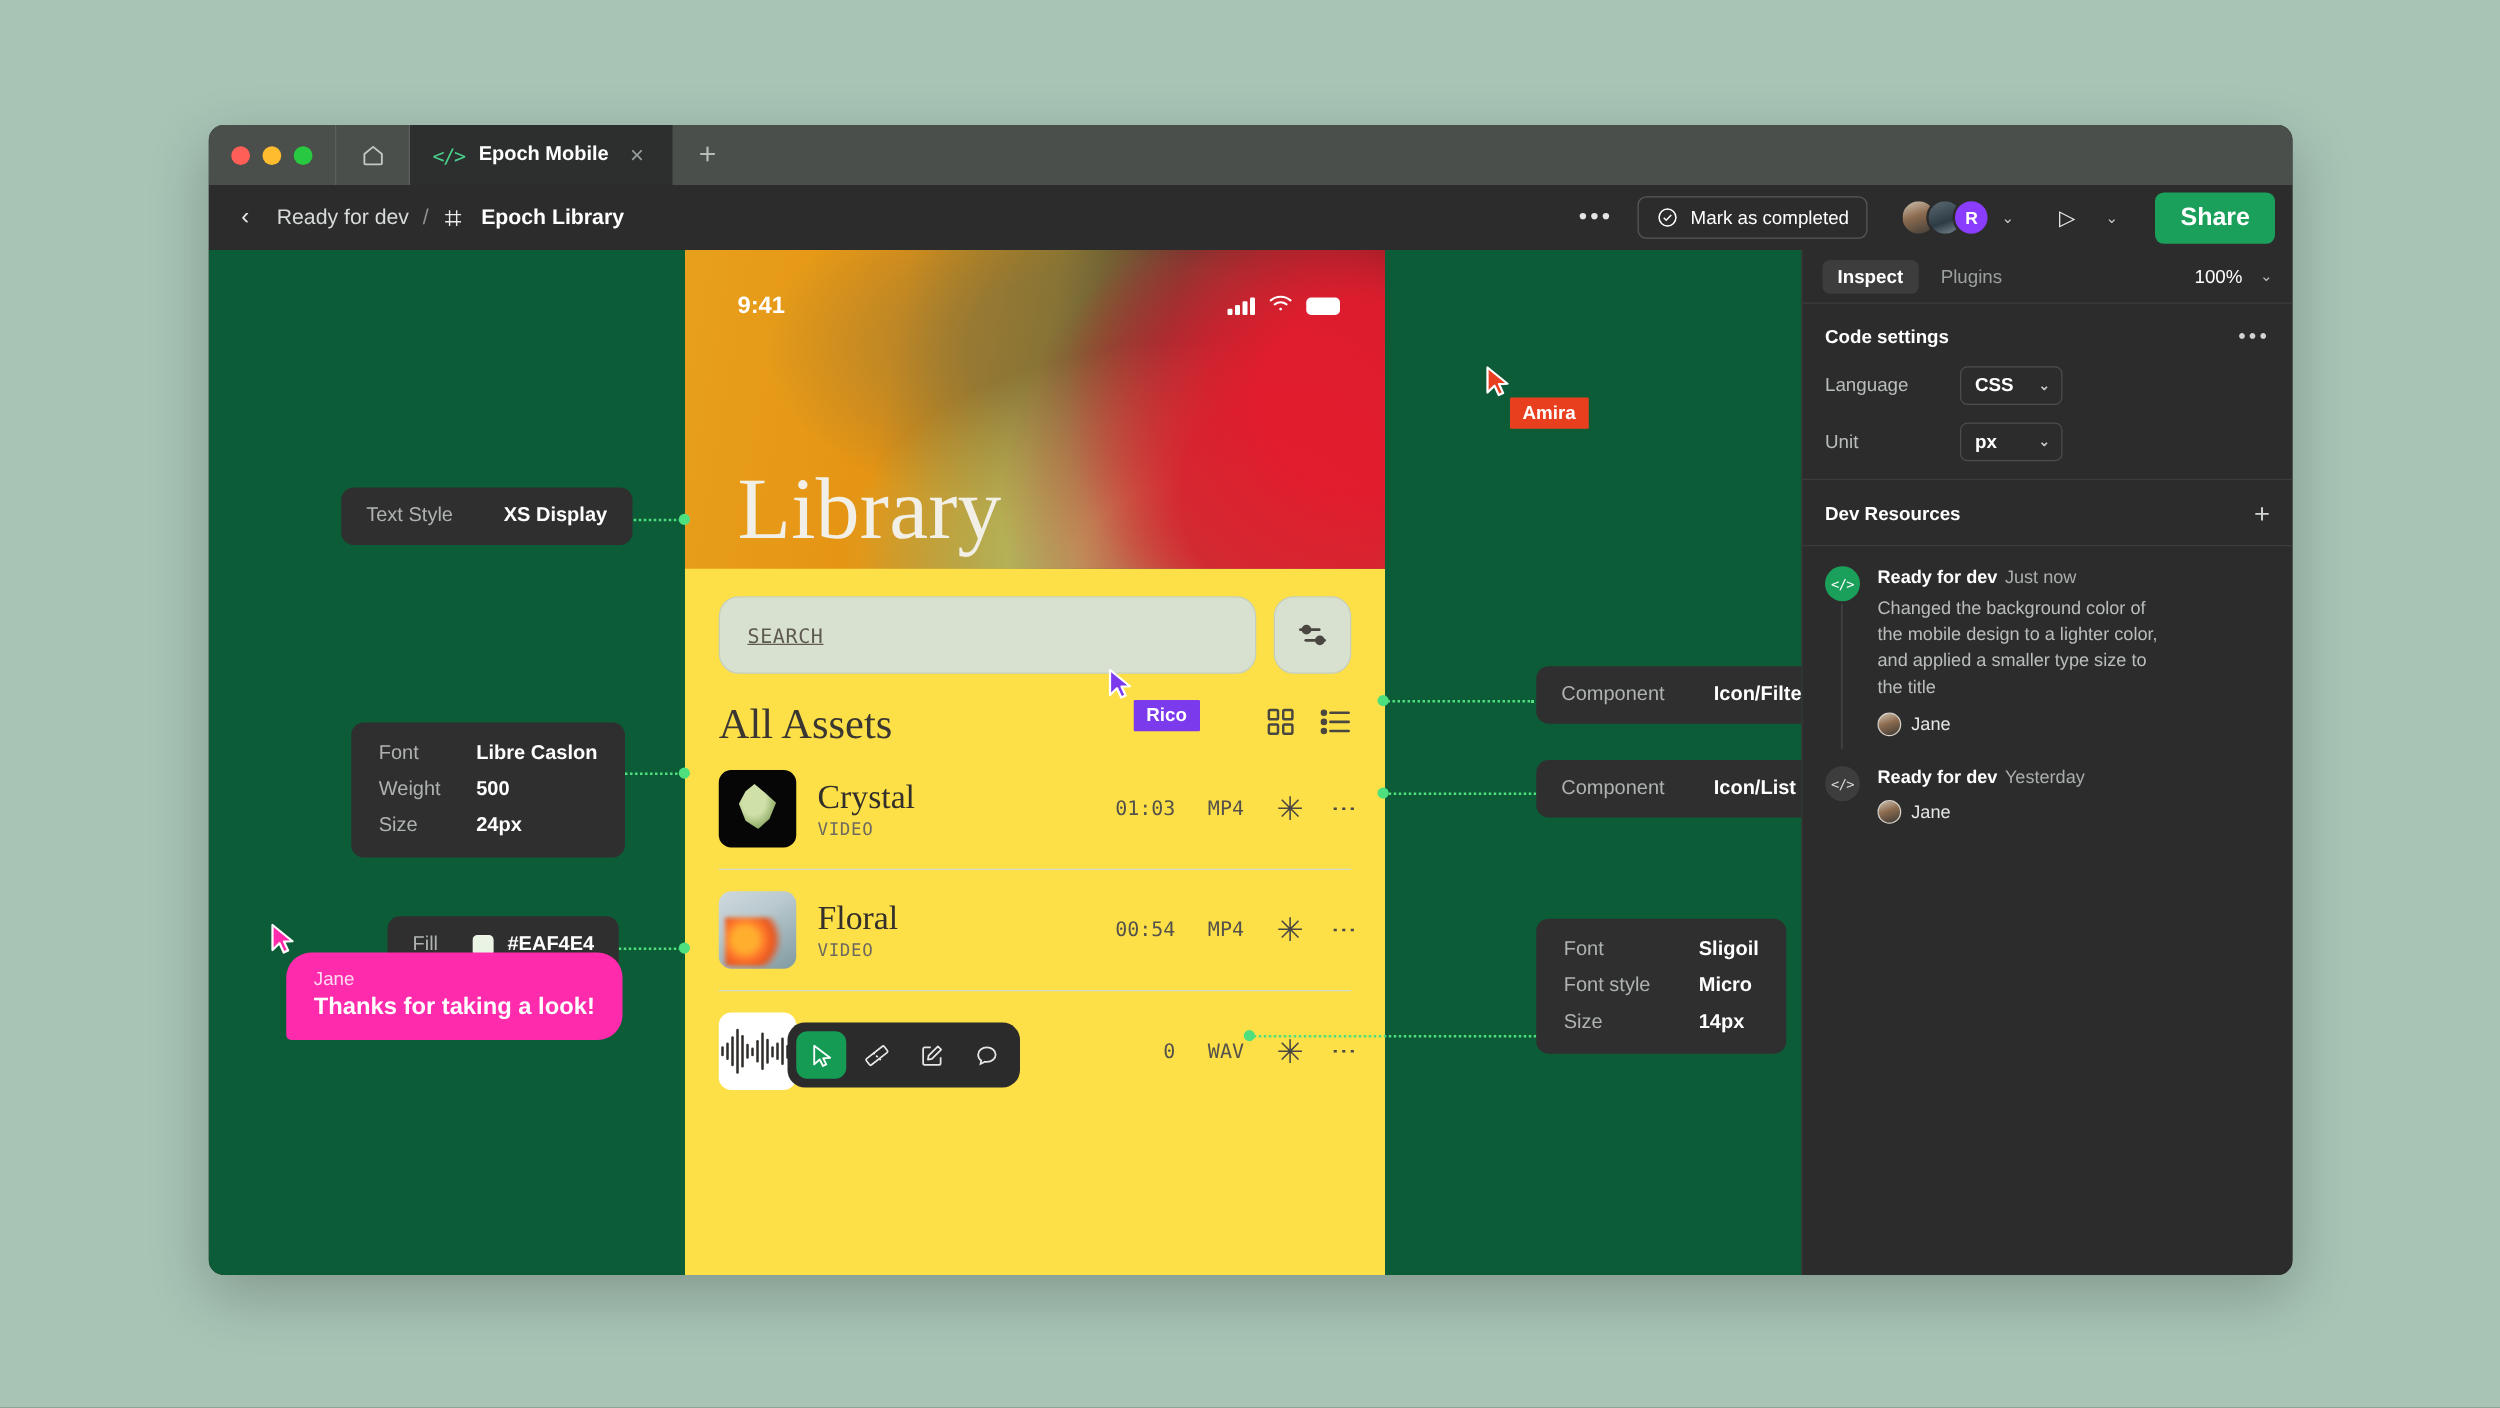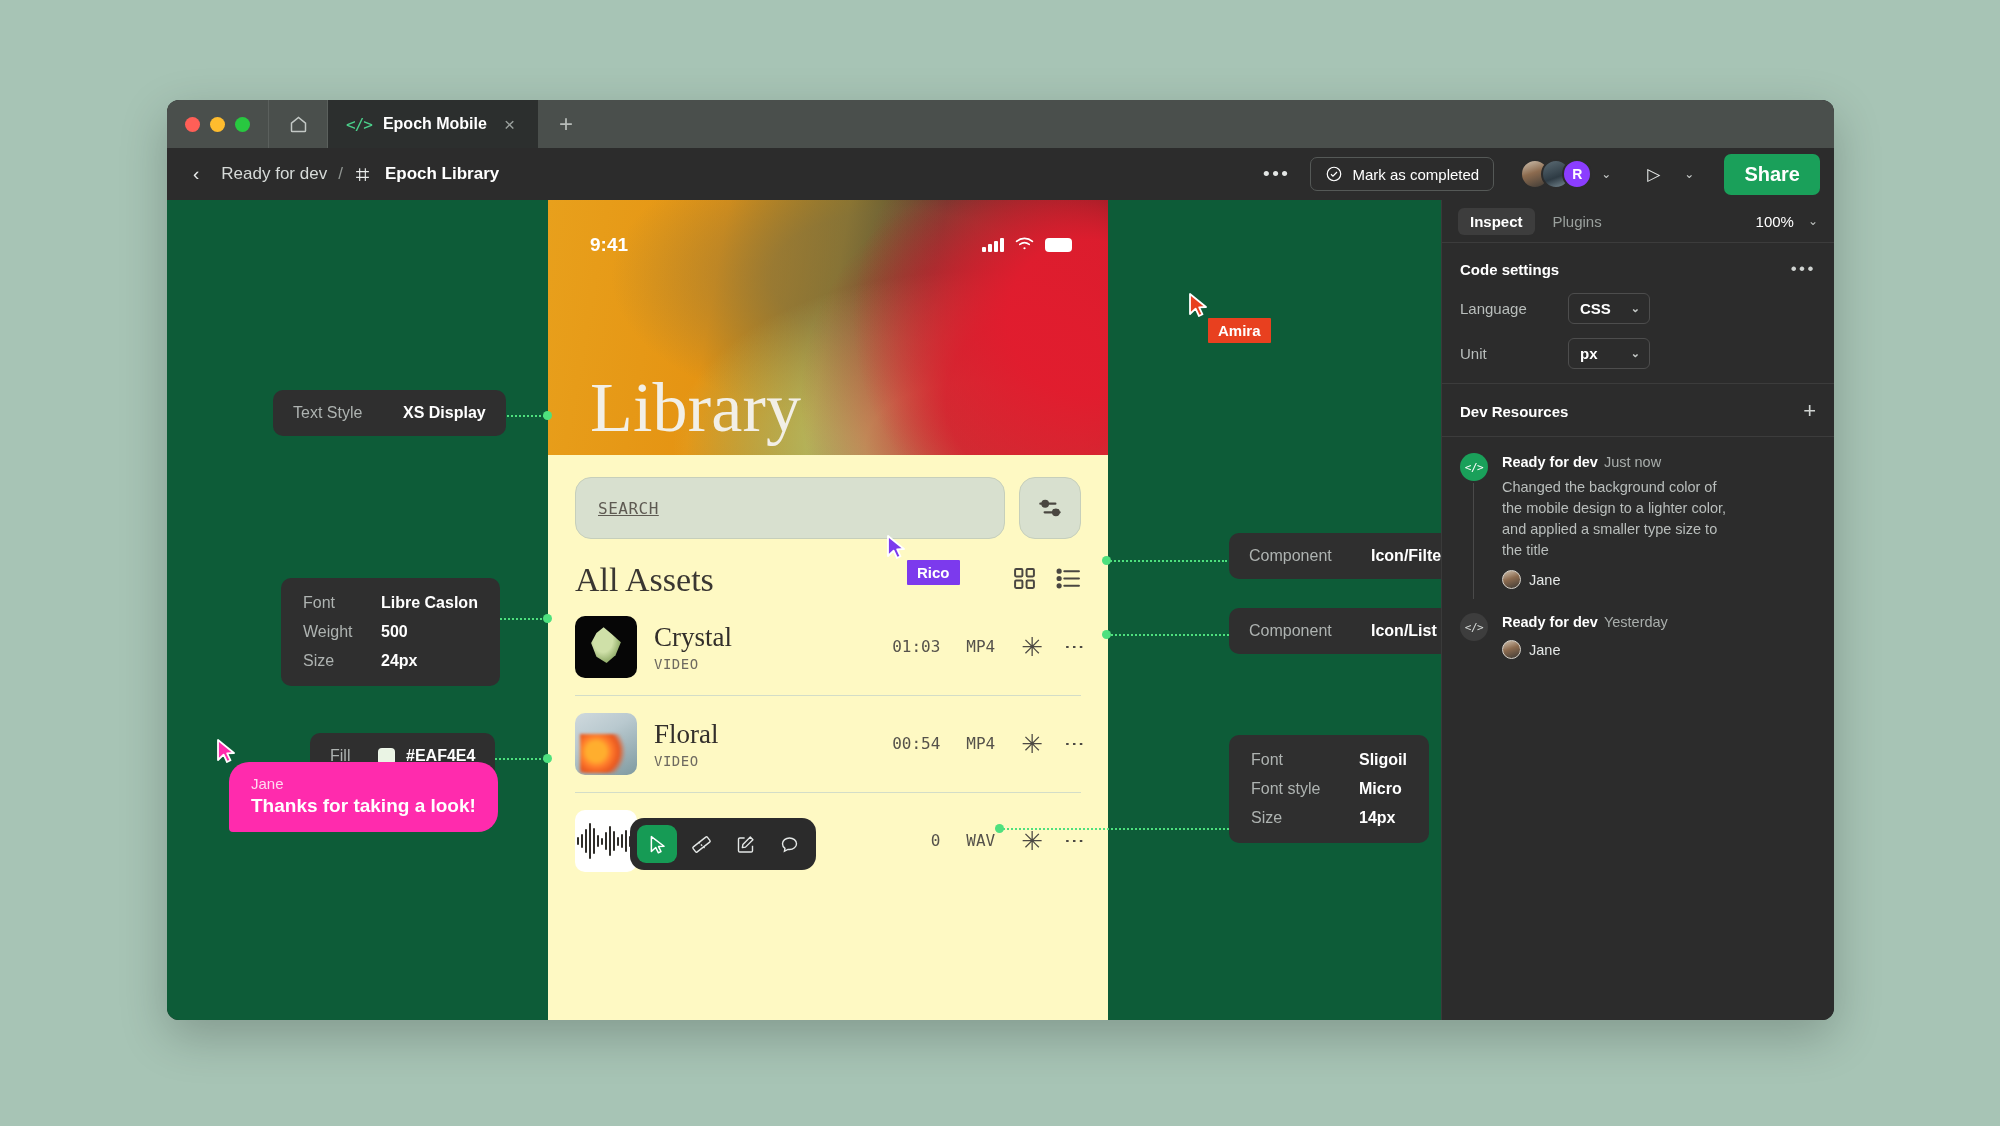--- a/index.html
+++ b/index.html
@@ -105,21 +105,21 @@
   .ver-body { padding-bottom: 2px; }
   .ver-title { font-size: 14.5px; color: #ffffff; font-weight: 700; }
   .ver-time { font-size: 14.5px; color: #a9aeac; font-weight: 400; margin-left: 6px; }
   .ver-desc { font-size: 14.5px; color: #b9bebc; line-height: 1.45; margin-top: 6px; max-width: 232px; }
   .ver-user { display: flex; align-items: center; gap: 8px; margin-top: 9px; }
   .ver-av { width: 19px; height: 19px; border-radius: 50%; border: 1.5px solid #d8d3cb;
             background: linear-gradient(160deg,#cfc2b0 0%,#8c6b4f 45%,#3d3a36 100%); }
   .ver-name { font-size: 14.5px; color: #e4e7e6; }
 
   
-  .phone { position: absolute; left: 381px; top: 0px; width: 560px; height: 820px; background: #fef9c3; }
+  .phone { position: absolute; left: 381px; top: 0px; width: 560px; height: 820px; background: #fde047; }
   .phone-hero { position: relative; height: 255px; overflow: hidden;
     background:
       radial-gradient(circle at 96% 46%, rgba(226,28,46,.95) 0 14%, rgba(226,28,46,0) 42%),
       radial-gradient(circle at 86% 78%, rgba(206,24,42,.85) 0 16%, rgba(206,24,42,0) 44%),
       radial-gradient(ellipse at 76% 96%, rgba(196,210,120,.9) 0 18%, rgba(196,210,120,0) 50%),
       radial-gradient(ellipse at 63% 30%, rgba(120,110,70,.55) 0 26%, rgba(120,110,70,0) 58%),
       linear-gradient(100deg, #e8a01c 0%, #e59413 30%, #9a7a22 50%, #1d241f 66%, #111611 100%);
   }
   .status-bar { display: flex; align-items: center; padding: 34px 36px 0 42px; }
   .st-time { color: #fff; font-size: 19px; font-weight: 700; }

